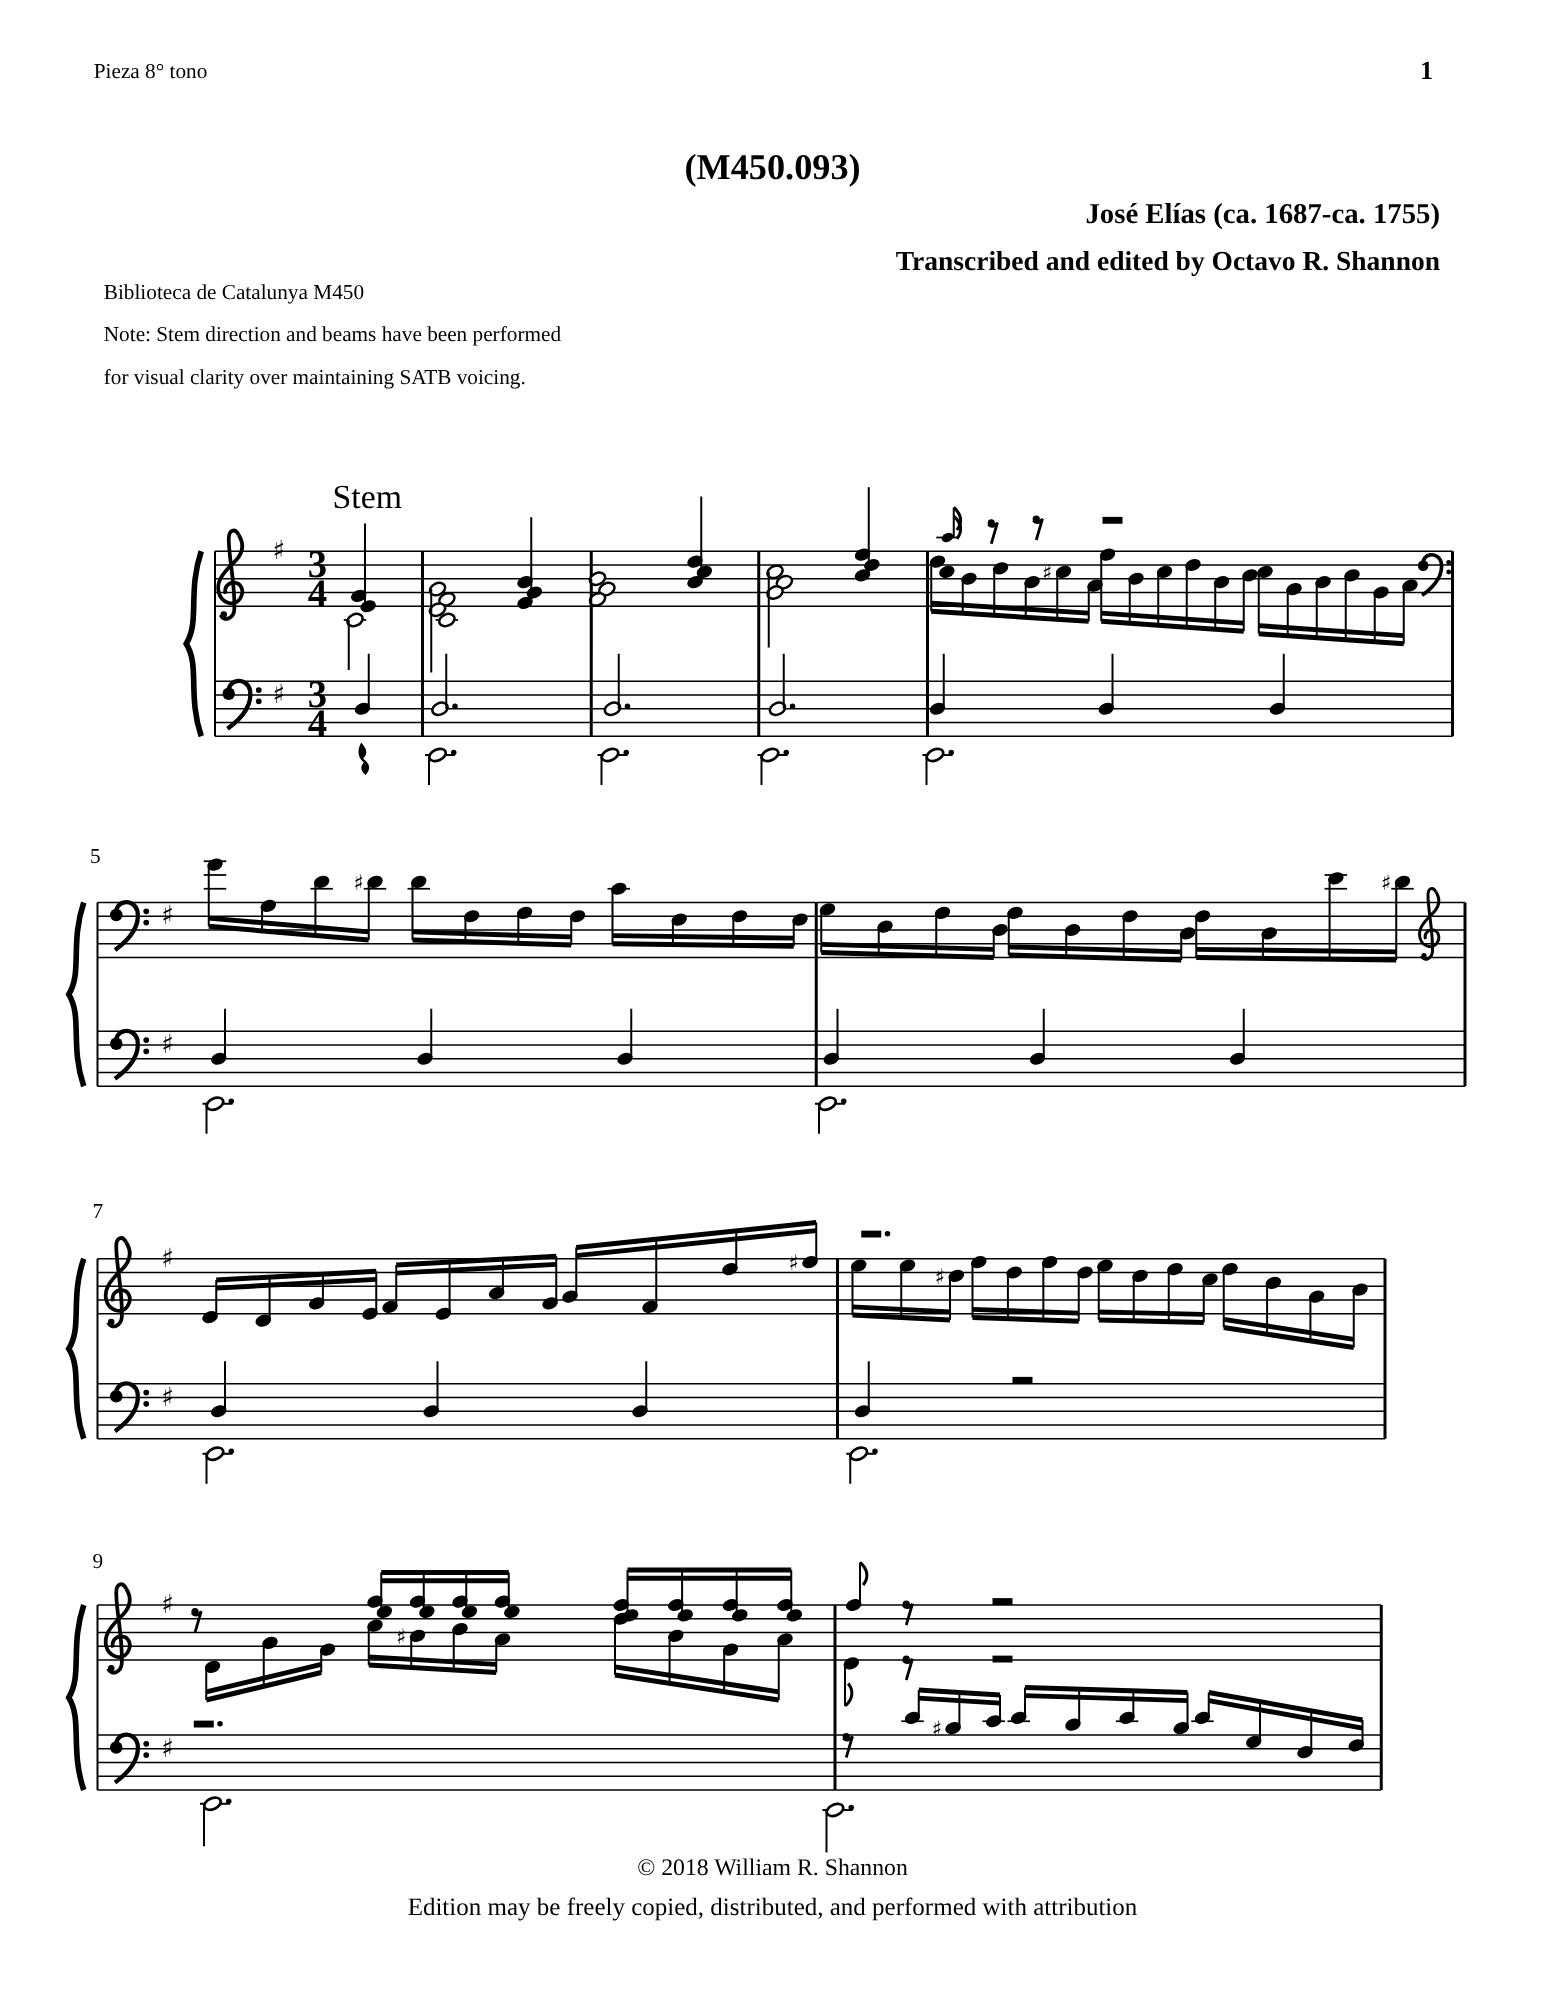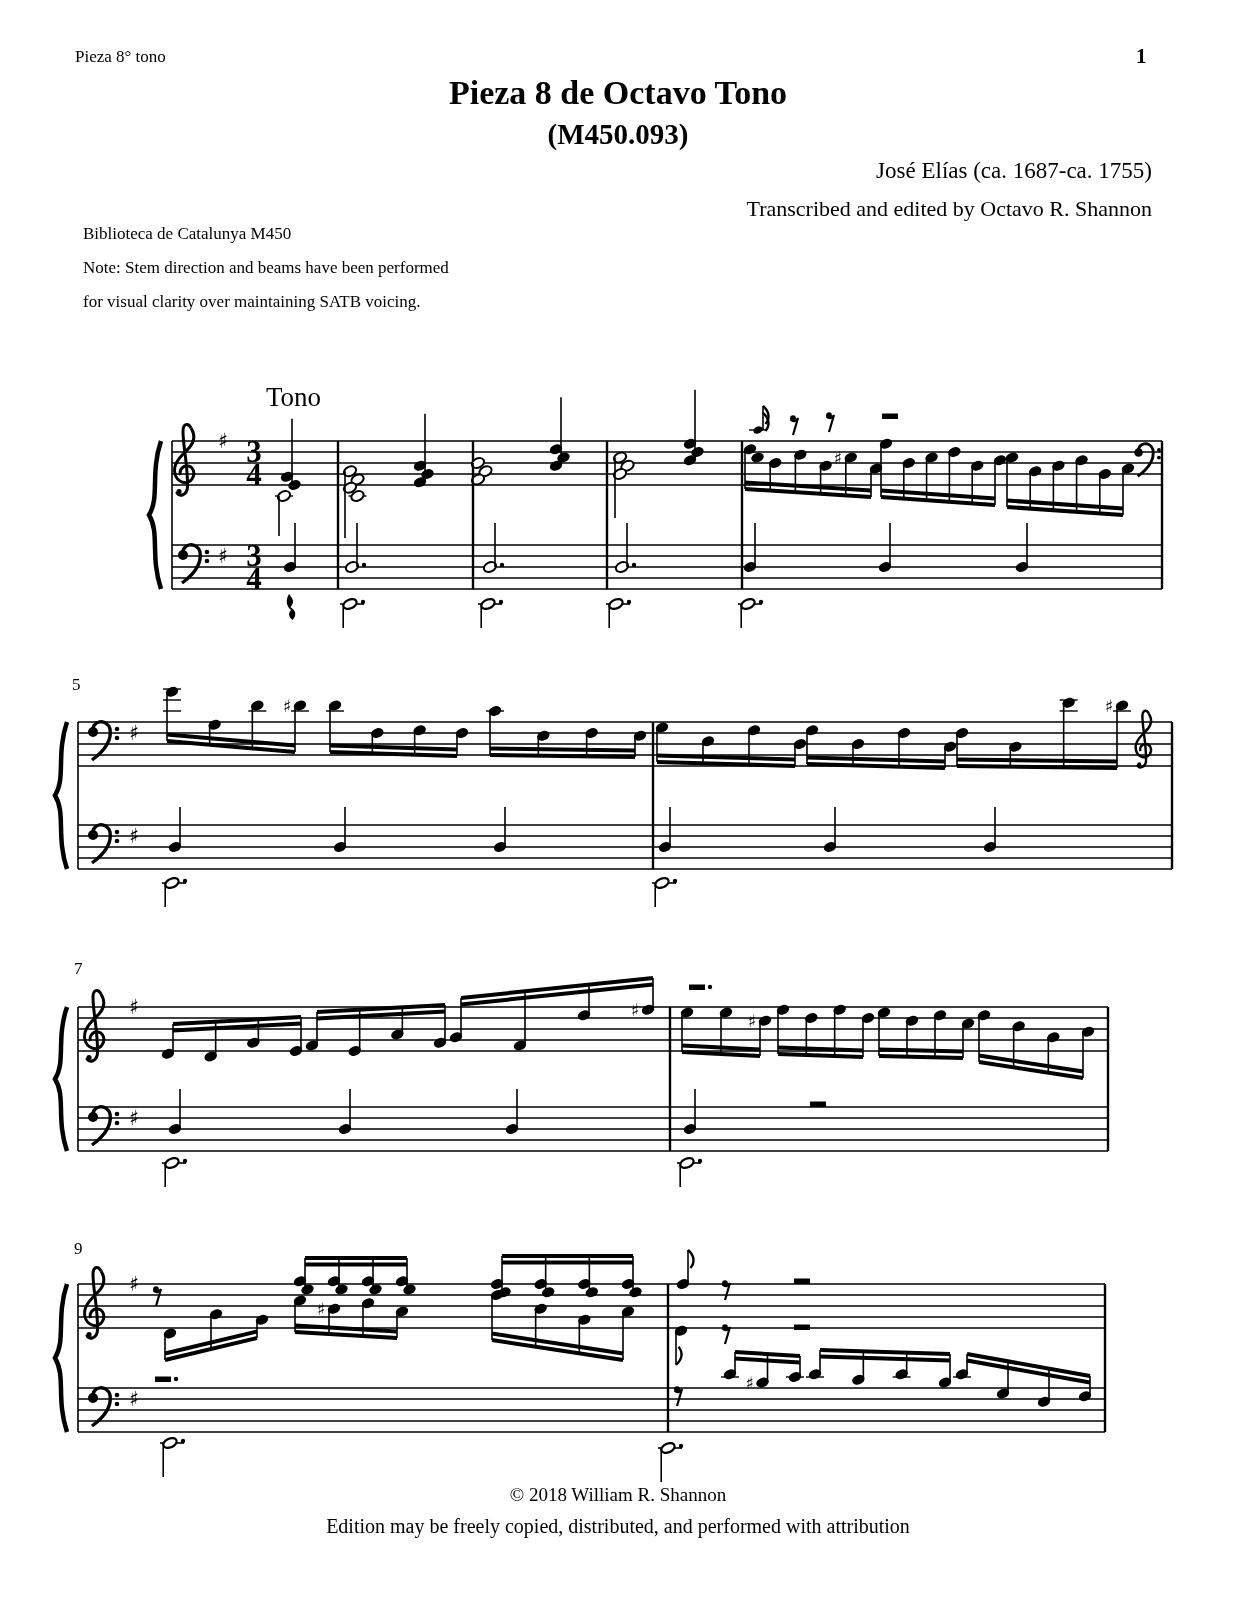--- a/index.html
+++ b/index.html
@@ -10,21 +10,21 @@
   .t-small{font-size:17px;}
   .t-title{font-size:34px;font-weight:bold;}
   .t-sub{font-size:29px;font-weight:bold;}
   .t-comp{font-size:23px;}
   .t-trans{font-size:22px;}
   .t-tempo{font-size:27px;}
   .t-foot1{font-size:19px;}
   .t-foot2{font-size:20px;}
   .t-page{font-size:21px;font-weight:bold;}
   .ctr{left:0;width:1236px;text-align:center;}
-  .rgt{text-align:right;right:84px;}
+  .rgt{text-align:right;right:84px;font-weight:bold;}
 </style>
 </head>
 <body>
 
 <div id="page">
   <svg id="score" width="1236" height="1600" viewBox="0 0 1236 1600">
       <g>
         <path d="M161,441 C150,473.56 160,497.24 149,515 C160,532.76 150,556.44 161,589" stroke="#000" stroke-width="4.5" fill="none"></path>
         <line x1="172" y1="441" x2="1162" y2="441" stroke="#000" stroke-width="1.3"></line>
         <line x1="172" y1="452" x2="1162" y2="452" stroke="#000" stroke-width="1.3"></line>
@@ -589,26 +589,25 @@
         <line x1="658" y1="1448" x2="682" y2="1448" stroke="#000" stroke-width="1.6"></line>
         <ellipse cx="668" cy="1448" rx="7" ry="4.3" transform="rotate(-24 668 1448)" fill="#fff" stroke="#000" stroke-width="2.2"></ellipse>
         <circle cx="681" cy="1446" r="2.2" fill="#000"></circle>
         <line x1="661.2" y1="1448" x2="661.2" y2="1482" stroke="#000" stroke-width="1.6"></line>
         <text x="74" y="1254" font-size="17" font-family="'Liberation Serif',serif">9</text>
       </g>
     </svg>
 
   <div class="abs t-small" style="left:75px;top:47px">Pieza 8° tono</div>
   <div class="abs t-page" style="left:1136px;top:44px">1</div>
-  <div class="abs t-title ctr" style="top:74px">Pieza 8 de Octavo Tono</div>
   <div class="abs t-sub ctr" style="top:118px">(M450.093)</div>
   <div class="abs t-comp rgt" style="top:158px">José Elías (ca. 1687-ca. 1755)</div>
   <div class="abs t-trans rgt" style="top:196px">Transcribed and edited by Octavo R. Shannon</div>
 
   <div class="abs t-small" style="left:83px;top:224px">Biblioteca de Catalunya M450</div>
   <div class="abs t-small" style="left:83px;top:258px">Note: Stem direction and beams have been performed</div>
   <div class="abs t-small" style="left:83px;top:292px">for visual clarity over maintaining SATB voicing.</div>
 
-  <div class="abs t-tempo" style="left:266px;top:382px">Tono</div>
+  <div class="abs t-tempo" style="left:266px;top:382px">Stem</div>
 
   <div class="abs t-foot1 ctr" style="top:1484px">© 2018 William R. Shannon</div>
   <div class="abs t-foot2 ctr" style="top:1515px">Edition may be freely copied, distributed, and performed with attribution</div>
 </div>
 
 </body></html>

